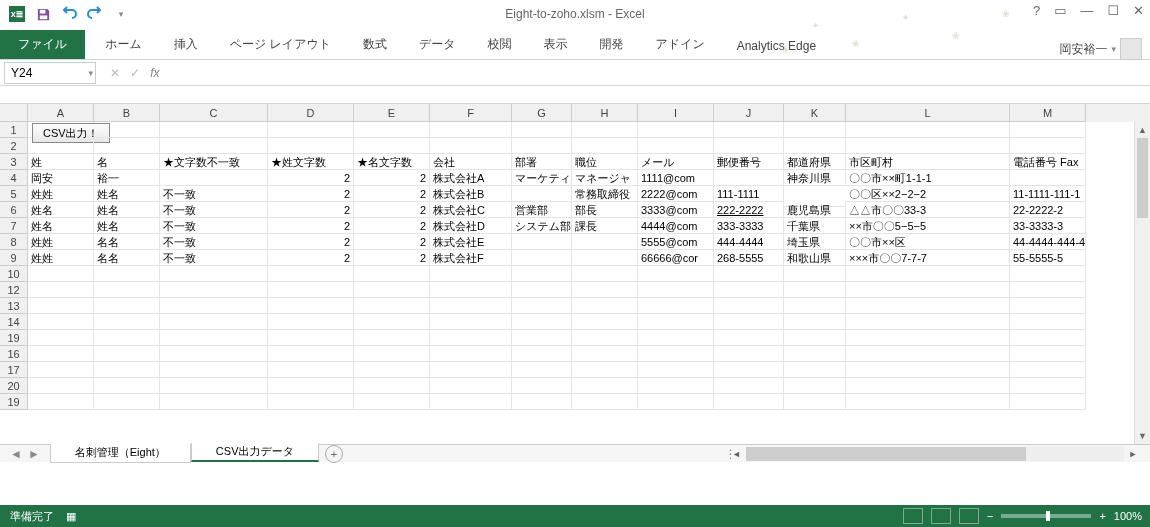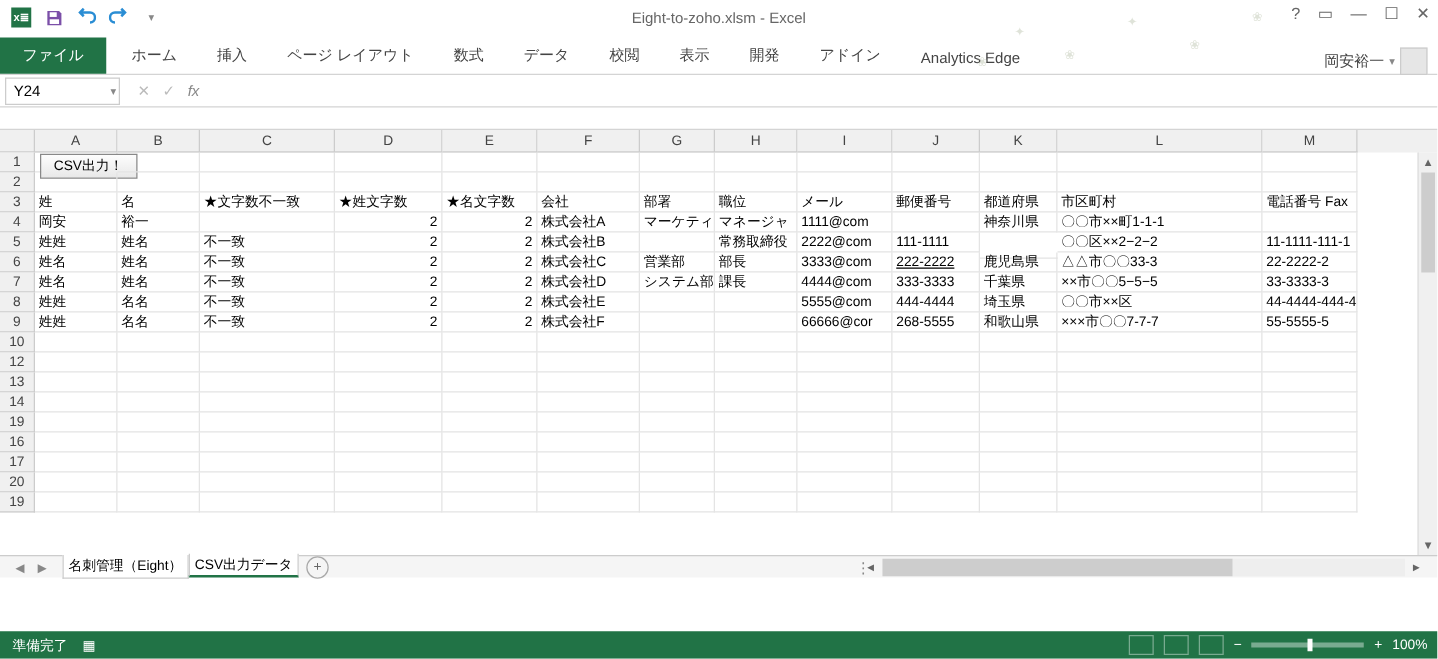--- a/index.html
+++ b/index.html
@@ -44,21 +44,21 @@
 .cell { border-right:1px solid #e4e4e4; border-bottom:1px solid #e4e4e4; padding:0 3px; overflow:hidden; white-space:nowrap; font-size:11px; line-height:16px; flex-shrink:0; }
 .cell.r { text-align:right; }
 .csv-btn { display:inline-block; border:1px solid #888; background:linear-gradient(#fdfdfd,#e8e8e8); padding:1px 10px; margin:1px; font-size:11px; }
 .vscroll { position:absolute; right:0; top:18px; width:16px; bottom:0; background:#f0f0f0; border-left:1px solid #ddd; }
 .vscroll .arrow { height:16px; display:flex; align-items:center; justify-content:center; color:#666; font-size:9px; }
 .vscroll .thumb { position:absolute; top:16px; left:2px; right:2px; height:80px; background:#cdcdcd; }
 
 
 .hscroll-row { height:18px; display:flex; align-items:center; border-top:1px solid #ccc; background:#f5f5f5; }
 .sheet-nav { display:flex; gap:6px; padding:0 10px; color:#888; }
-.sheet-tab { padding:1px 4px; border:1px solid #ccc; border-top:none; background:#fff; font-size:11px; }
+.sheet-tab { padding:1px 24px; border:1px solid #ccc; border-top:none; background:#fff; font-size:11px; }
 .sheet-tab.active { border-bottom:2px solid #217346; position:relative; top:-1px; }
 .add-sheet { width:18px; height:18px; border:1px solid #aaa; border-radius:50%; display:flex; align-items:center; justify-content:center; margin-left:6px; color:#666; font-size:11px; }
 .hscroll-track { flex:1; margin:0 6px; background:#eee; height:14px; position:relative; }
 .hscroll-track .thumb { position:absolute; left:0; top:0; bottom:0; width:280px; background:#cdcdcd; }
 .hscroll-track .ar { position:absolute; top:0; width:14px; height:14px; display:flex; align-items:center; justify-content:center; color:#666; font-size:9px; }
 
 
 .statusbar { height:22px; background:#217346; color:#fff; display:flex; align-items:center; font-size:11px; position:absolute; bottom:0; left:0; right:0; }
 .sb-left { padding-left:10px; display:flex; gap:12px; align-items:center; }
 .sb-right { position:absolute; right:8px; display:flex; align-items:center; gap:8px; }

